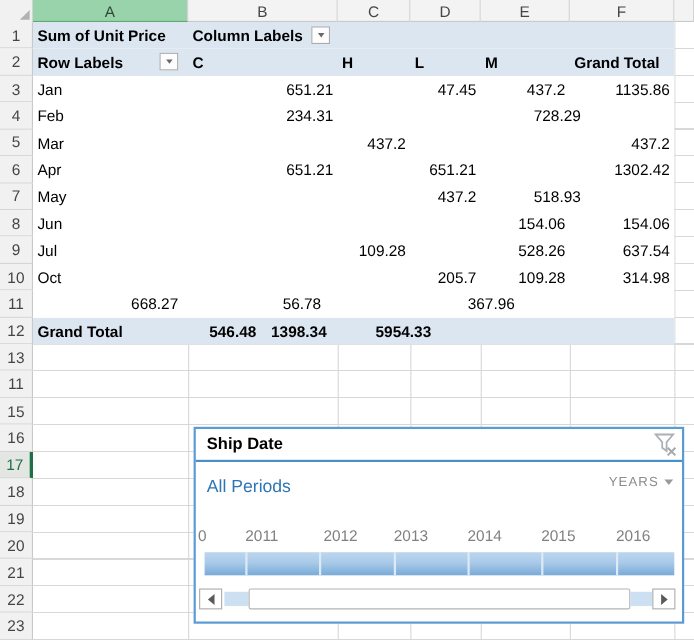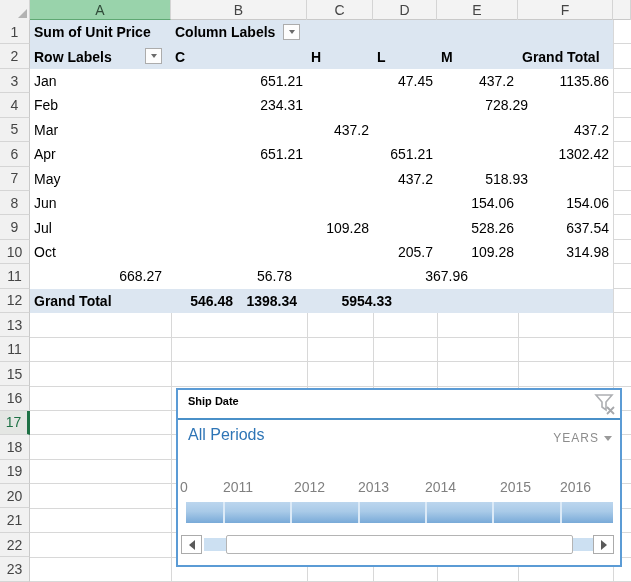--- a/index.html
+++ b/index.html
@@ -44,24 +44,24 @@
   .dd{position:absolute;width:17px;height:16px;background:#FDFDFD;border:1px solid #ACACAC;
       box-sizing:border-box;display:flex;align-items:center;justify-content:center;z-index:2;}
   .dd .tri{width:0;height:0;border-top:4px solid #6A6A6A;border-left:3.5px solid transparent;
            border-right:3.5px solid transparent;}
   .dd1{left:253px;top:4px;}
   .dd2{left:115px;top:28px;}
 
   
   .slicer{position:absolute;left:176px;top:388px;width:446px;height:179px;z-index:5;
           background:#fff;border:2px solid #5B9BD5;box-sizing:border-box;}
-  .sl-title{position:absolute;left:10px;top:5px;font-weight:bold;font-size:11px;color:#000;}
+  .sl-title{position:absolute;left:10px;top:5px;font-weight:bold;font-size:15px;color:#000;}
   .sl-sep{position:absolute;left:0;top:28px;width:442px;height:2px;background:#4A90C8;}
   .sl-filter{position:absolute;left:415px;top:3px;width:24px;height:24px;}
-  .sl-selection{position:absolute;left:10px;top:36px;font-size:16px;color:#2E75B6;}
+  .sl-selection{position:absolute;left:10px;top:44px;font-size:16px;color:#2E75B6;}
   .sl-level{position:absolute;right:8px;top:41px;font-size:12px;color:#8C8C8C;
             letter-spacing:1px;display:flex;align-items:center;gap:5px;}
   .sl-level .tri{width:0;height:0;border-top:5px solid #9A9A9A;
                  border-left:4.5px solid transparent;border-right:4.5px solid transparent;}
   .tick{position:absolute;top:89px;font-size:14px;color:#808080;}
   .sl-bar{position:absolute;left:8px;top:112px;width:427px;height:21px;
           background:linear-gradient(to bottom,#BCD6EE 0%,#A9CAE8 45%,#79AAD8 100%);}
   .sl-div{position:absolute;top:0;width:2px;height:21px;background:#DCEAF7;}
   .sl-scroll-btn{position:absolute;top:145px;width:21px;height:19px;background:#FFF;
                  border:1px solid #ABABAB;box-sizing:border-box;
@@ -243,21 +243,21 @@
     <div class="sl-level">
       <span>YEARS</span>
       <span class="tri"></span>
     </div>
 
     <span class="tick" style="left:2px">0</span>
     <span class="tick" style="left:45px">2011</span>
     <span class="tick" style="left:116px">2012</span>
     <span class="tick" style="left:180px">2013</span>
     <span class="tick" style="left:247px">2014</span>
-    <span class="tick" style="left:322px">2015</span>
+    <span class="tick" style="left:314px">2015</span>
     <span class="tick" style="left:382px">2016</span>
 
     <div class="sl-bar">
       <div class="sl-div" style="left:37px"></div>
       <div class="sl-div" style="left:104px"></div>
       <div class="sl-div" style="left:172px"></div>
       <div class="sl-div" style="left:239px"></div>
       <div class="sl-div" style="left:306px"></div>
       <div class="sl-div" style="left:374px"></div>
     </div>

